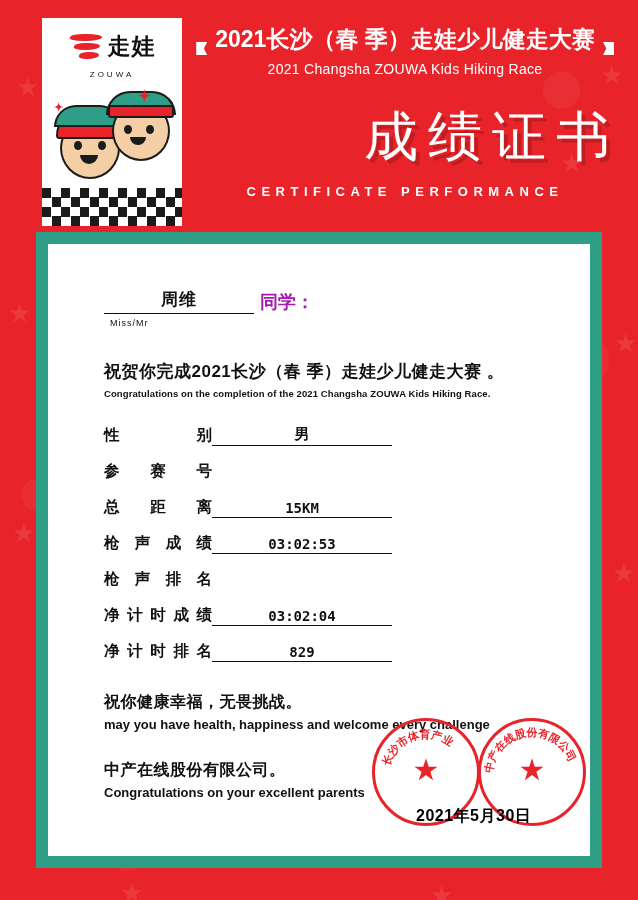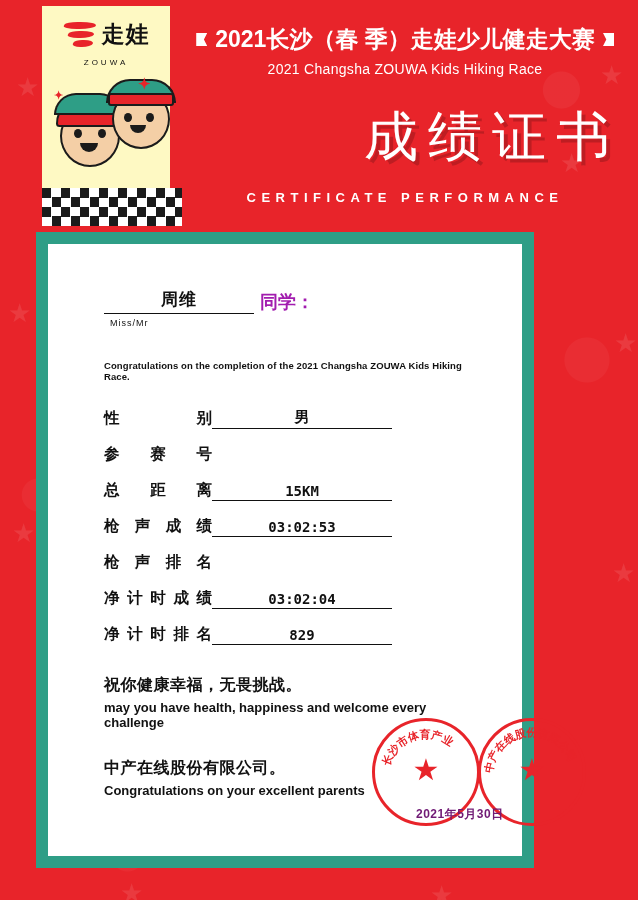--- a/index.html
+++ b/index.html
@@ -25,22 +25,22 @@
   }
   .bg-icons{position:absolute;inset:0;pointer-events:none;}
   .bg-icons span{
     position:absolute;color:rgba(255,255,255,.10);font-size:26px;line-height:1;
   }
 
   
   .header{position:absolute;top:0;left:0;width:638px;height:225px;}
 
   .logo-card{
-    position:absolute;left:42px;top:6px;width:128px;height:182px;
-    background:#fef9c3;
+    position:absolute;left:42px;top:18px;width:140px;height:182px;
+    background:#ffffff;
   }
   .logo-top{height:56px;display:flex;align-items:center;justify-content:center;gap:5px;}
   .logo-mark{
     width:34px;height:30px;position:relative;
   }
   .logo-mark i{
     position:absolute;background:#e8242a;border-radius:40% 60% 50% 50%;
     display:block;
   }
   .logo-mark i:nth-child(1){width:32px;height:7px;left:1px;top:3px;transform:skewX(-28deg);}
@@ -66,37 +66,37 @@
   .m2mouth{position:absolute;left:88px;top:58px;width:16px;height:8px;background:#1b1b1b;border-radius:0 0 12px 12px;}
   .spark{position:absolute;color:#e8242a;font-size:15px;font-weight:bold;}
 
   .checker{
     position:absolute;left:42px;top:188px;width:140px;height:38px;
     background:
       repeating-conic-gradient(#ffffff 0% 25%, #1b1b1b 0% 50%) 0 0/19px 19px;
   }
 
   .title-block{position:absolute;left:190px;top:24px;width:430px;color:#fff;}
-  .title-row{display:flex;align-items:center;justify-content:center;gap:8px;}
+  .title-row{display:flex;align-items:flex-end;justify-content:center;gap:8px;}
   .flag{width:11px;height:13px;background:#fff;display:inline-block;
         clip-path:polygon(0 0,100% 0,70% 50%,100% 100%,0 100%);}
   .flag.r{transform:scaleX(-1);}
   .title-cn{font-size:23px;font-weight:bold;letter-spacing:0px;white-space:nowrap;}
   .title-en{text-align:center;font-size:14px;margin-top:6px;letter-spacing:.3px;}
   .big-cn{
     text-align:right;font-size:54px;font-weight:normal;letter-spacing:10px;
     margin-top:24px;text-shadow:4px 4px 0 rgba(0,0,0,.18);
   }
   .big-en{
-    text-align:center;font-size:13px;font-weight:bold;letter-spacing:5.5px;margin-top:16px;
+    text-align:center;font-size:13px;font-weight:bold;letter-spacing:5.5px;margin-top:10px;
   }
 
   
   .cert-frame{
-    position:absolute;left:36px;top:232px;width:498px;height:636px;
+    position:absolute;left:36px;top:232px;width:566px;height:636px;
     background:#2e9e86;padding:12px;box-sizing:border-box;
   }
   .cert-inner{
     width:100%;height:100%;background:#ffffff;box-sizing:border-box;
     padding:44px 56px 0 56px;position:relative;
   }
 
   .name-line{display:flex;align-items:flex-end;gap:0;}
   .blank{
     border-bottom:1.6px solid #111;display:inline-block;text-align:center;
@@ -138,21 +138,21 @@
   .stamp.s2{left:130px;top:0;}
   .stamp .star{
     position:absolute;left:50%;top:48%;transform:translate(-50%,-50%);
     color:#e8242a;font-size:30px;line-height:1;
   }
   .stamp .arc{
     position:absolute;left:0;top:0;width:100%;height:100%;
   }
   .stamp .arc text{fill:#e8242a;font-size:11.5px;font-family:"Liberation Sans", sans-serif;font-weight:bold;}
   .stamp-date{
-    position:absolute;left:68px;top:88px;font-size:12px;color:#701a75;font-weight:bold;
+    position:absolute;left:68px;top:88px;font-size:16px;color:#000000;font-weight:bold;
     font-family:"Liberation Sans", sans-serif;white-space:nowrap;letter-spacing:.5px;
   }
 </style>
 </head>
 <body>
 
 <div class="bg-pattern"></div>
 <div class="bg-icons">
   <span style="left:16px;top:74px;">★</span>
   <span style="left:600px;top:62px;">★</span>
@@ -215,20 +215,21 @@
 <div class="cert-frame">
   <div class="cert-inner">
 
     <div class="name-line">
       <span class="blank name-blank">周维</span>
       <span class="suffix">同学：</span>
     </div>
     <div class="miss-mr">Miss/Mr</div>
 
     <div class="congrats">
+      <div class="congrats-cn">祝贺你完成2021长沙（春 季）走娃少儿健走大赛 。</div>
       <div class="congrats-en">Congratulations on the completion of the 2021 Changsha ZOUWA Kids Hiking Race.</div>
     </div>
 
     <div class="fields">
 
       <div class="field-row">
         <div class="field-label">
           <span>性</span>
           <span>别</span>
         </div>

